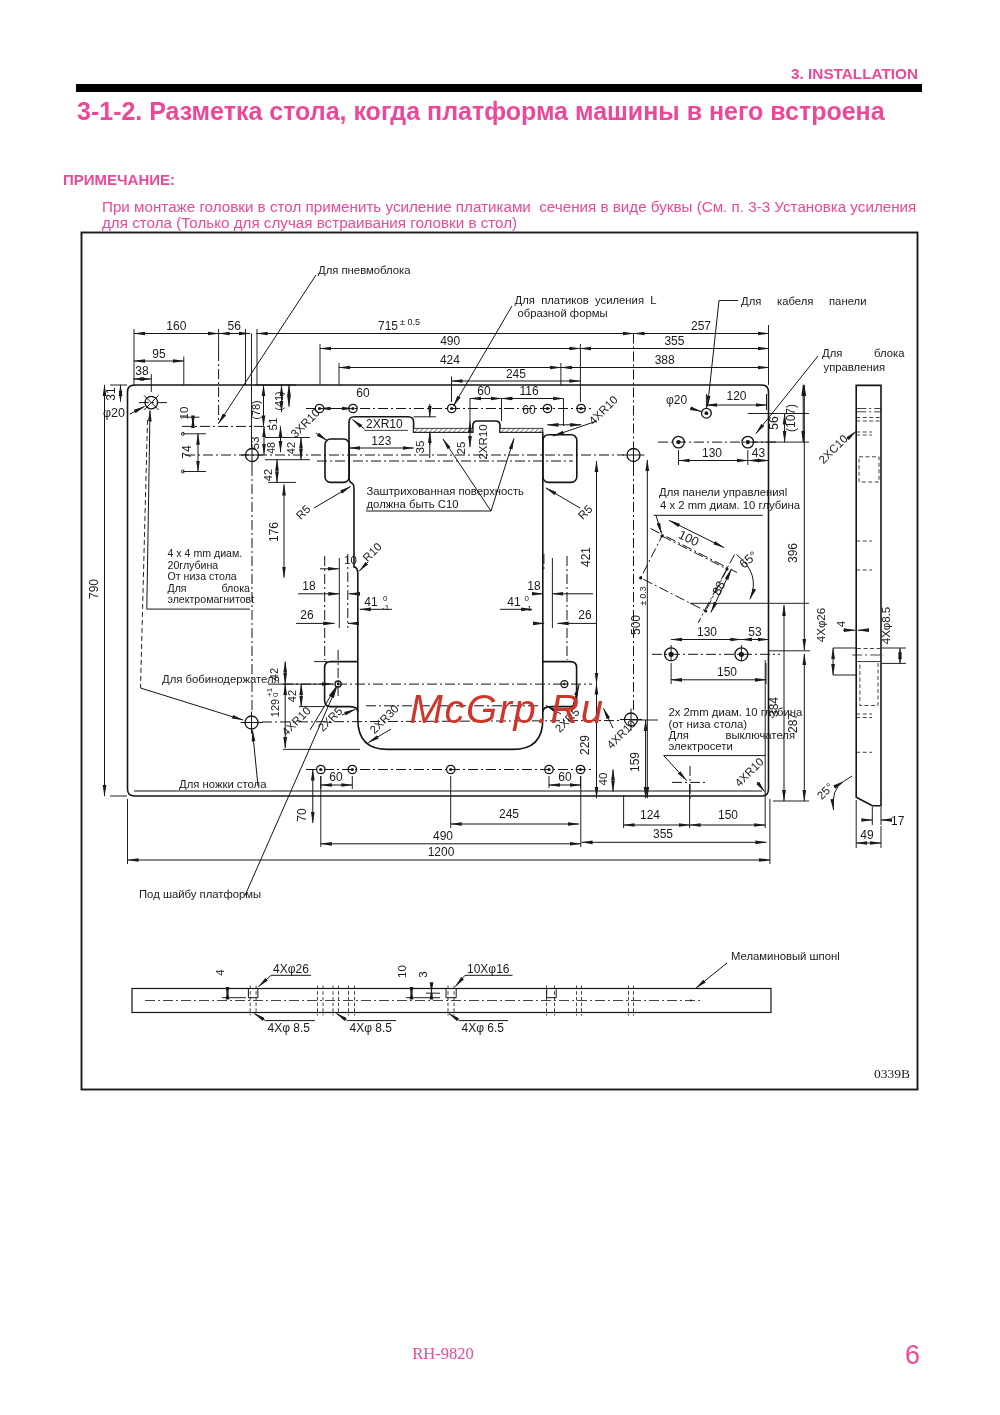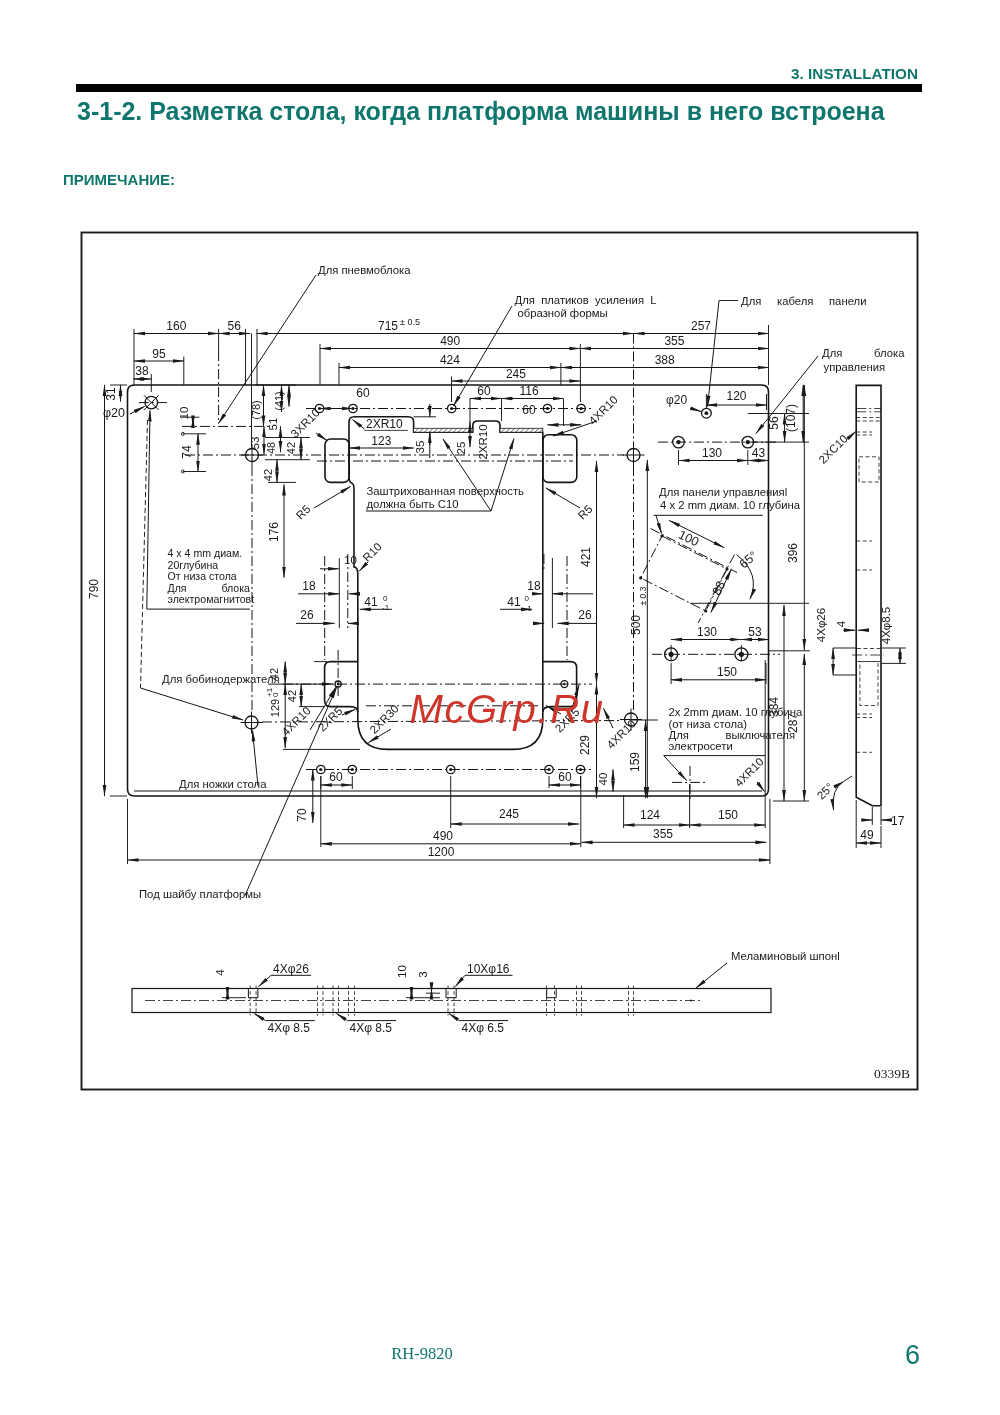--- a/index.html
+++ b/index.html
@@ -1,36 +1,37 @@
 <!DOCTYPE html>
 <html><head><meta charset="utf-8">
 <style>
 html,body{margin:0;padding:0;background:#fff;}
 #page{position:relative;width:1000px;height:1415px;background:#fff;overflow:hidden;
-  font-family:"Liberation Sans",sans-serif;color:#0f766e;}
+  font-family:"Liberation Sans",sans-serif;color:#ec4899;}
 .abs{position:absolute;}
 svg text{font-family:"Liberation Sans",sans-serif;fill:#1a1a1a;}
 svg .p{stroke:#151515;fill:none;}
 svg .d{stroke:#151515;stroke-width:1.0;fill:none;}
 svg .o{stroke:#151515;stroke-width:1.3;fill:#fff;}
 svg .t{stroke:#151515;stroke-width:1.6;fill:none;}
 </style></head><body>
 <div id="page">
 
 <div class="abs" style="left:700px;top:65px;width:218px;text-align:right;font-weight:bold;font-size:15.3px;">3. INSTALLATION</div>
 
 <div class="abs" style="left:76px;top:84px;width:846px;height:7.5px;background:#000;"></div>
 
 <div class="abs" style="left:77px;top:97px;width:880px;font-weight:bold;font-size:25px;">3-1-2. Разметка стола, когда платформа машины в него встроена</div>
 
 
 <div class="abs" style="left:63px;top:170.5px;font-weight:bold;font-size:15px;">ПРИМЕЧАНИЕ:</div>
 
-
-<div class="abs" style="left:0;top:1344px;width:844px;text-align:center;font-family:'Liberation Serif',serif;font-size:16.5px;">RH-9820</div>
+<div class="abs" style="left:102px;top:199px;width:860px;font-size:15.2px;line-height:16.2px;">При монтаже головки в стол применить усиление платиками&nbsp; сечения в виде буквы (См. п. 3-3 Установка усиления<br>для стола (Только для случая встраивания головки в стол)</div>
+
+<div class="abs" style="left:0;top:1344px;width:844px;text-align:center;font-family:'Liberation Serif',serif;font-size:16.5px;padding-left:21px;">RH-9820</div>
 
 <div class="abs" style="left:860px;top:1340px;width:60px;text-align:right;font-size:27px;">6</div>
 <svg class="abs" style="left:0;top:0" width="1000" height="1415" viewBox="0 0 1000 1415">
 <defs>
 <marker id="m" orient="auto-start-reverse" markerWidth="12" markerHeight="5" refX="11" refY="2.25" viewBox="0 0 12 4.5">
 <path d="M0,0.4L12,2.25L0,4.1Z" fill="#1a1a1a"></path>
         </marker>
 <pattern id="h" width="3.4" height="3.4" patternUnits="userSpaceOnUse" patternTransform="rotate(45)">
 <rect width="3.4" height="3.4" fill="#fff"></rect>
           <line x1="0" y1="0" x2="0" y2="3.4" stroke="#1a1a1a" stroke-width="0.95"></line>

